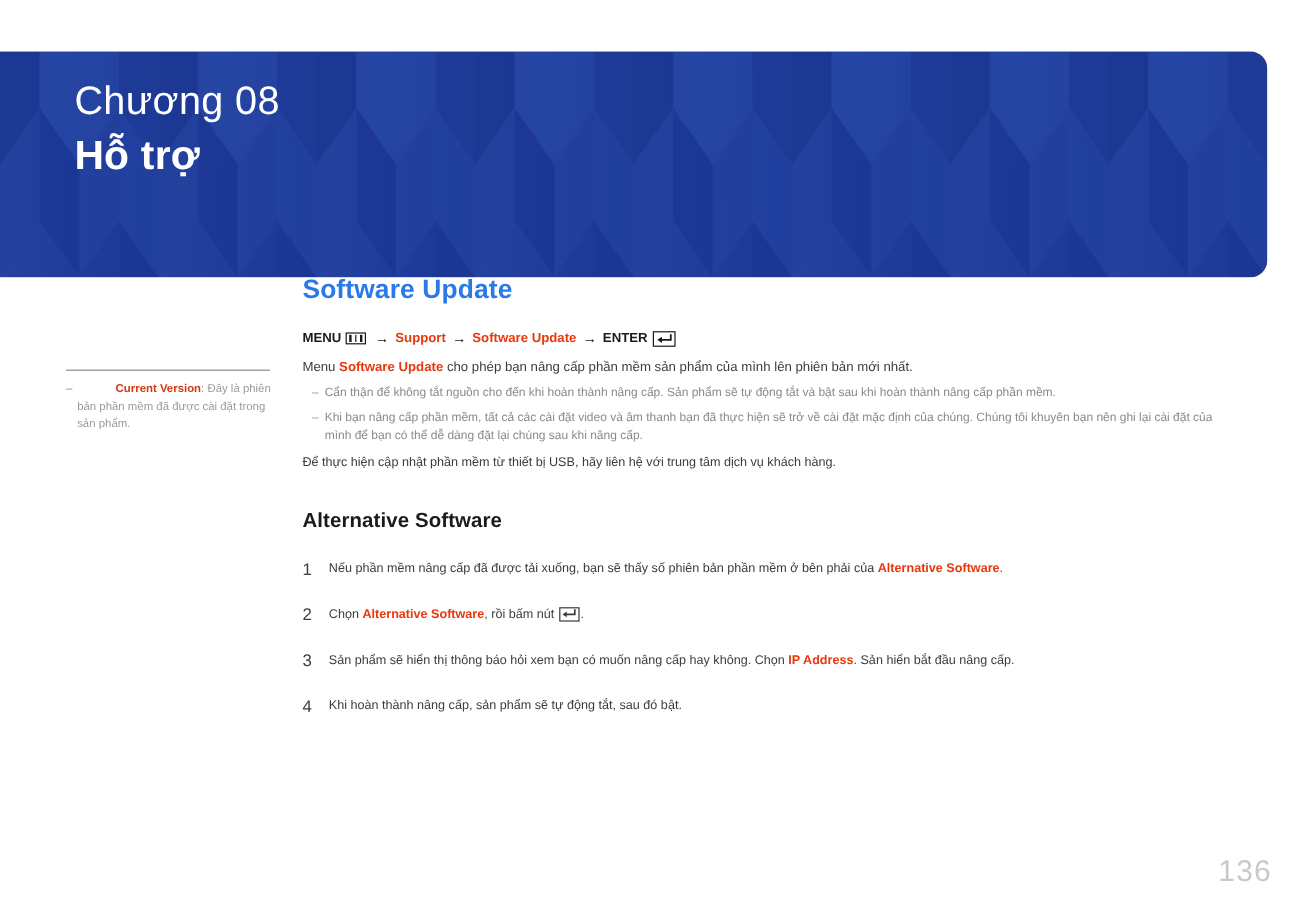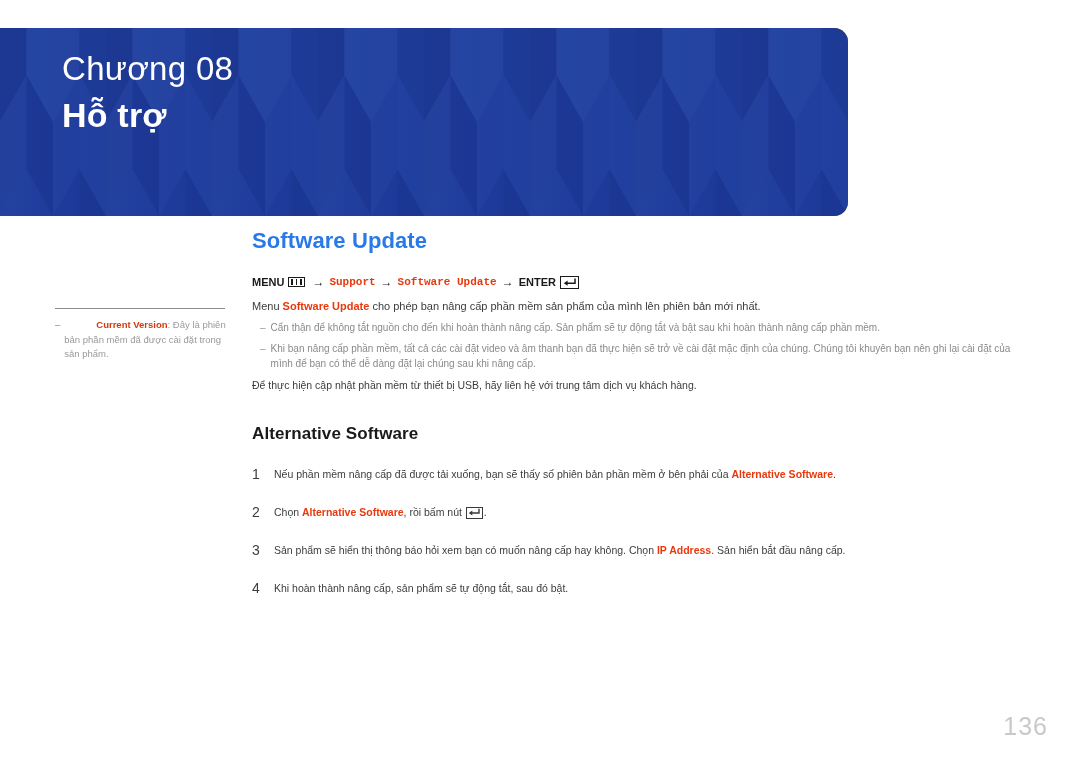--- a/index.html
+++ b/index.html
@@ -13,22 +13,22 @@
     font-family: "Liberation Sans", sans-serif;
     position: relative;
     overflow: hidden;
     -webkit-font-smoothing: antialiased;
   }
 
   
   .banner {
     position: absolute;
     left: 0;
-    top: 28px;
-    width: 848px;
+    top: 43px;
+    width: 1056px;
     height: 188px;
     border-top-right-radius: 14px;
     border-bottom-right-radius: 14px;
     background-color: #a16207;
     overflow: hidden;
   }
   .banner-pattern {
     position: absolute;
     inset: 0;
   }
@@ -117,21 +117,21 @@
     display: flex;
     align-items: center;
     font-size: 11px;
     font-weight: 700;
     color: #1a1a1a;
     line-height: 14px;
     margin-bottom: 9px;
     white-space: nowrap;
   }
   .menu-path .mp-plain { color: #1a1a1a; }
-  .menu-path .mp-red { color: #e8380d; font-family: Liberation Mono, monospace; }
+  .menu-path .mp-red { color: #e8380d; }
   .menu-path .mp-arrow {
     color: #1a1a1a;
     font-weight: 400;
     margin: 0 5px;
     font-size: 12px;
   }
   .icon-menu {
     display: inline-block;
     width: 17px;
     height: 10px;
@@ -240,21 +240,21 @@
   .step-text {
     flex: 1 1 auto;
     font-size: 10.5px;
     color: #3c3c3c;
     line-height: 16px;
   }
 
   
   .page-number {
     position: absolute;
-    right: 32px;
+    right: 20px;
     bottom: 22px;
     font-size: 25px;
     font-weight: 400;
     color: #c9c9c9;
     letter-spacing: 1px;
   }
 </style>
 </head>
 <body>
 

